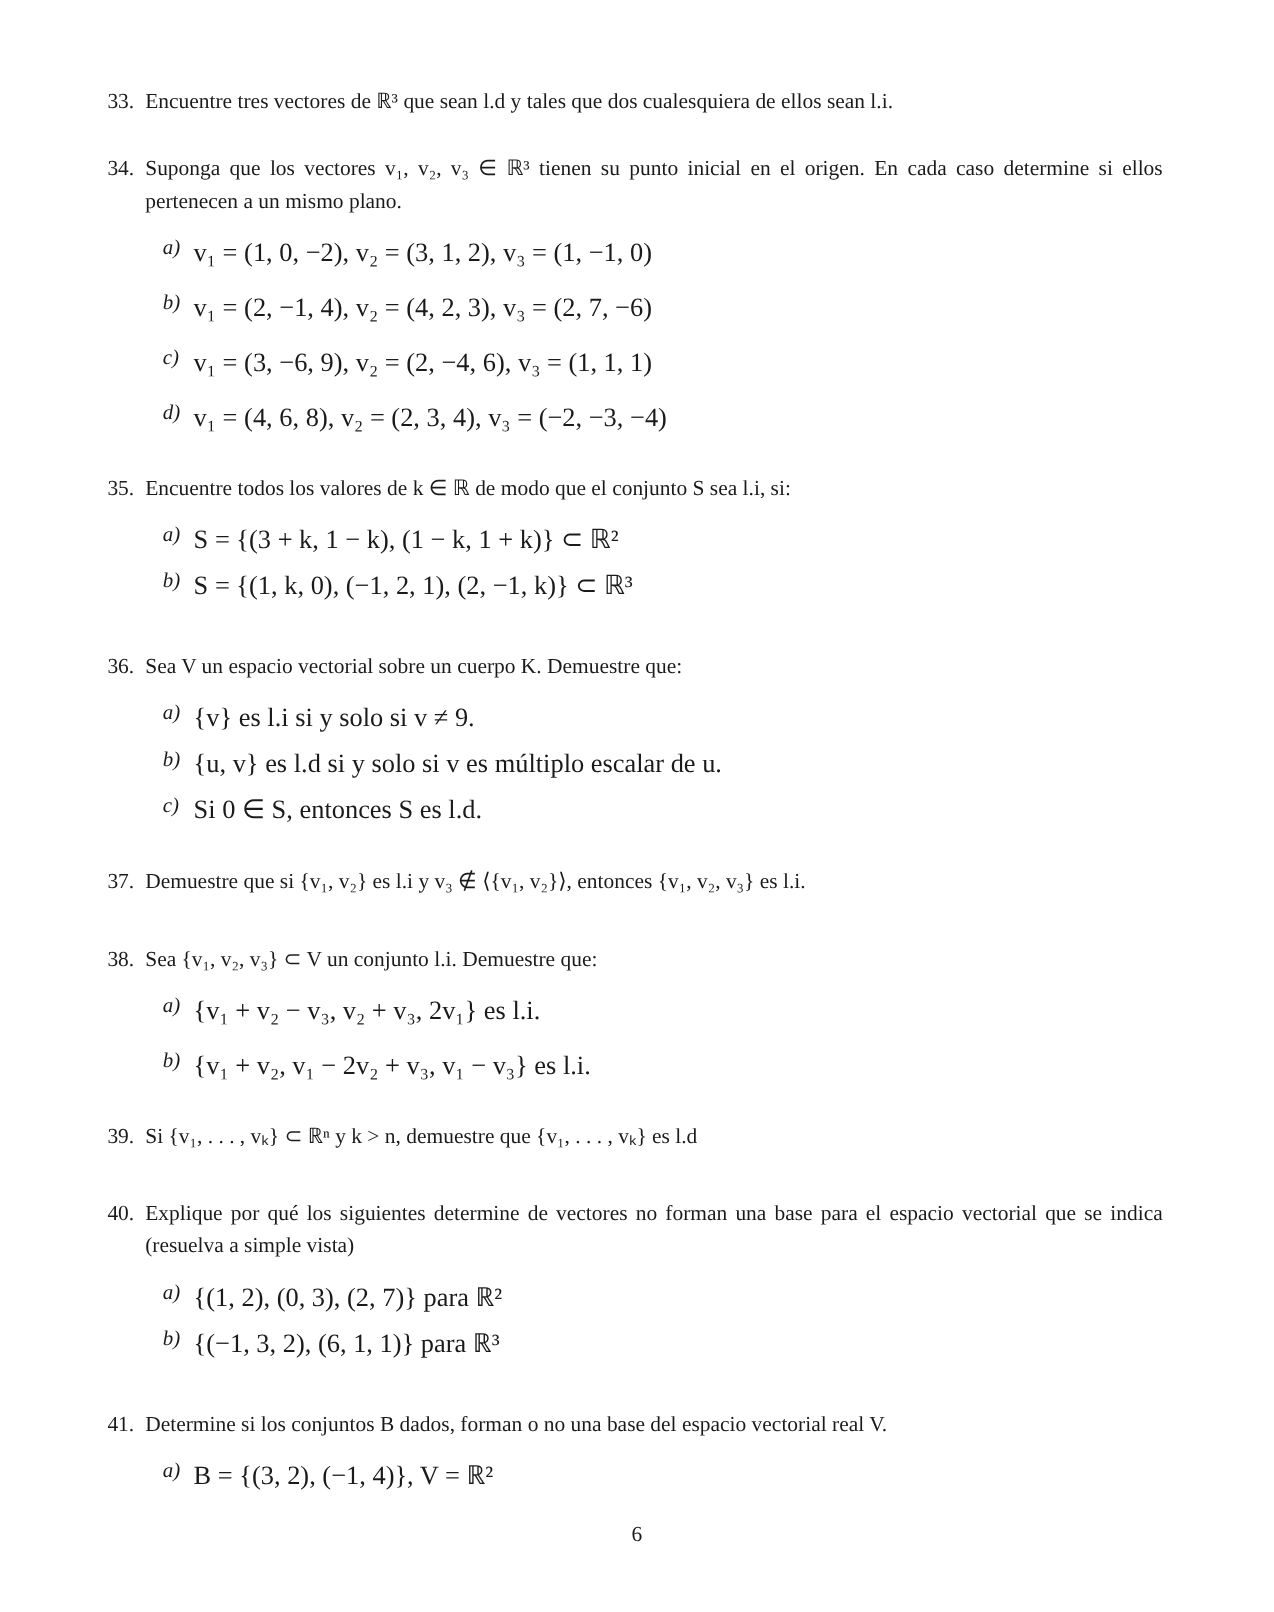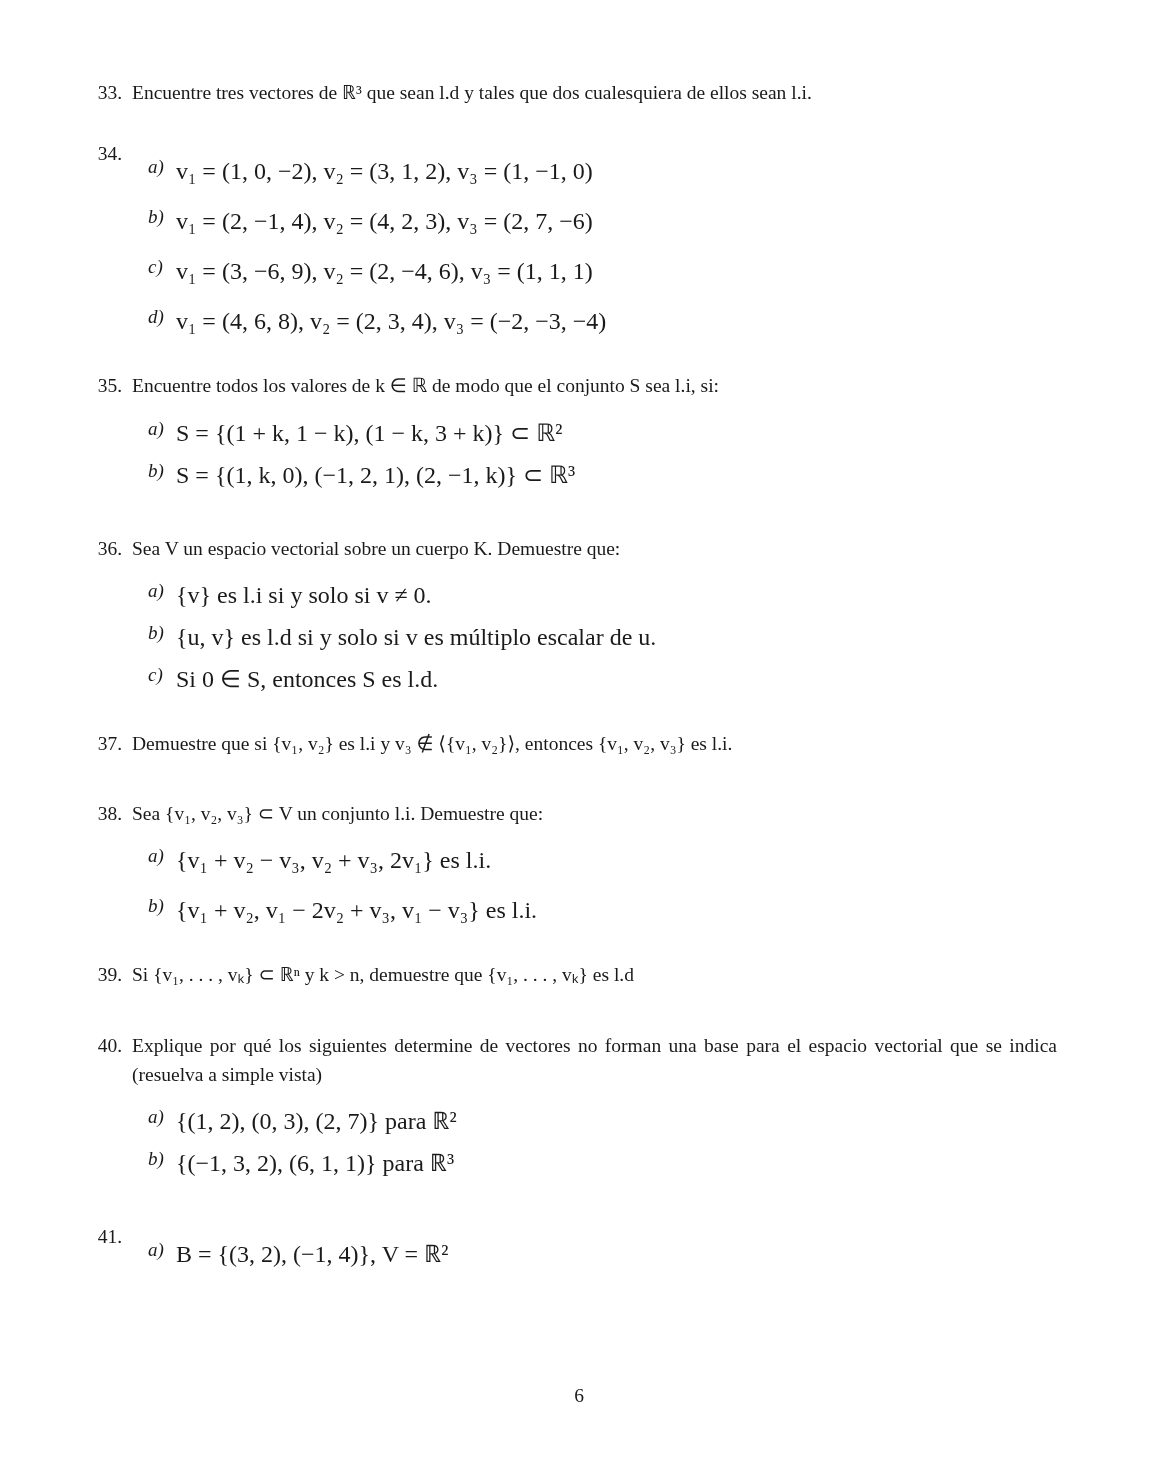--- a/index.html
+++ b/index.html
@@ -86,20 +86,21 @@
   <div class="problem">
     <div class="num">33.</div>
     <div class="body">
       <div class="stmt">Encuentre tres vectores de ℝ³ que sean l.d y tales que dos cualesquiera de ellos sean l.i.</div>
     </div>
   </div>
 
   <div class="problem g3">
     <div class="num">34.</div>
     <div class="body">
+      <div class="stmt">Suponga que los vectores v₁, v₂, v₃ ∈ ℝ³ tienen su punto inicial en el origen. En cada caso determine si ellos pertenecen a un mismo plano.</div>
       <div class="sub">
         <div class="sublabel">a)</div>
         <div class="subtext">v₁ = (1, 0, −2), v₂ = (3, 1, 2), v₃ = (1, −1, 0)</div>
       </div>
       <div class="sub">
         <div class="sublabel">b)</div>
         <div class="subtext">v₁ = (2, −1, 4), v₂ = (4, 2, 3), v₃ = (2, 7, −6)</div>
       </div>
       <div class="sub">
         <div class="sublabel">c)</div>
@@ -111,36 +112,36 @@
       </div>
     </div>
   </div>
 
   <div class="problem g3">
     <div class="num">35.</div>
     <div class="body">
       <div class="stmt">Encuentre todos los valores de k ∈ ℝ de modo que el conjunto S sea l.i, si:</div>
       <div class="sub">
         <div class="sublabel">a)</div>
-        <div class="subtext">S = {(1 + k, 1 − k), (1 − k, 3 + k)} ⊂ ℝ²</div>
+        <div class="subtext">S = {(3 + k, 1 − k), (1 − k, 1 + k)} ⊂ ℝ²</div>
       </div>
       <div class="sub tight">
         <div class="sublabel">b)</div>
         <div class="subtext">S = {(1, k, 0), (−1, 2, 1), (2, −1, k)} ⊂ ℝ³</div>
       </div>
     </div>
   </div>
 
   <div class="problem g2">
     <div class="num">36.</div>
     <div class="body">
       <div class="stmt">Sea V un espacio vectorial sobre un cuerpo K. Demuestre que:</div>
       <div class="sub">
         <div class="sublabel">a)</div>
-        <div class="subtext">{v} es l.i si y solo si v ≠ 0.</div>
+        <div class="subtext">{v} es l.i si y solo si v ≠ 9.</div>
       </div>
       <div class="sub tight">
         <div class="sublabel">b)</div>
         <div class="subtext">{u, v} es l.d si y solo si v es múltiplo escalar de u.</div>
       </div>
       <div class="sub tight">
         <div class="sublabel">c)</div>
         <div class="subtext">Si 0 ∈ S, entonces S es l.d.</div>
       </div>
     </div>
@@ -186,20 +187,21 @@
       <div class="sub tight">
         <div class="sublabel">b)</div>
         <div class="subtext">{(−1, 3, 2), (6, 1, 1)} para ℝ³</div>
       </div>
     </div>
   </div>
 
   <div class="problem g2">
     <div class="num">41.</div>
     <div class="body">
+      <div class="stmt">Determine si los conjuntos B dados, forman o no una base del espacio vectorial real V.</div>
       <div class="sub">
         <div class="sublabel">a)</div>
         <div class="subtext">B = {(3, 2), (−1, 4)}, V = ℝ²</div>
       </div>
     </div>
   </div>
 
   <div class="pagenum">6</div>
 </div>
 

